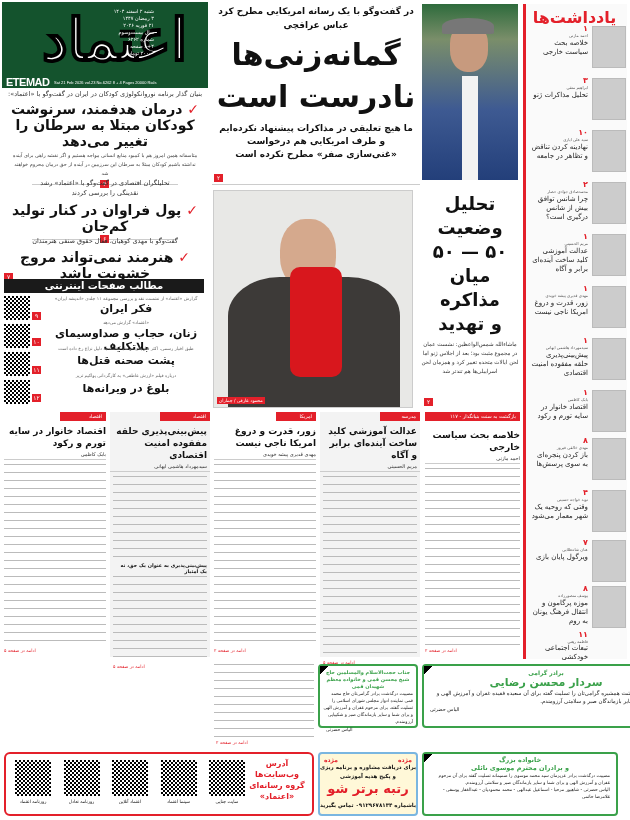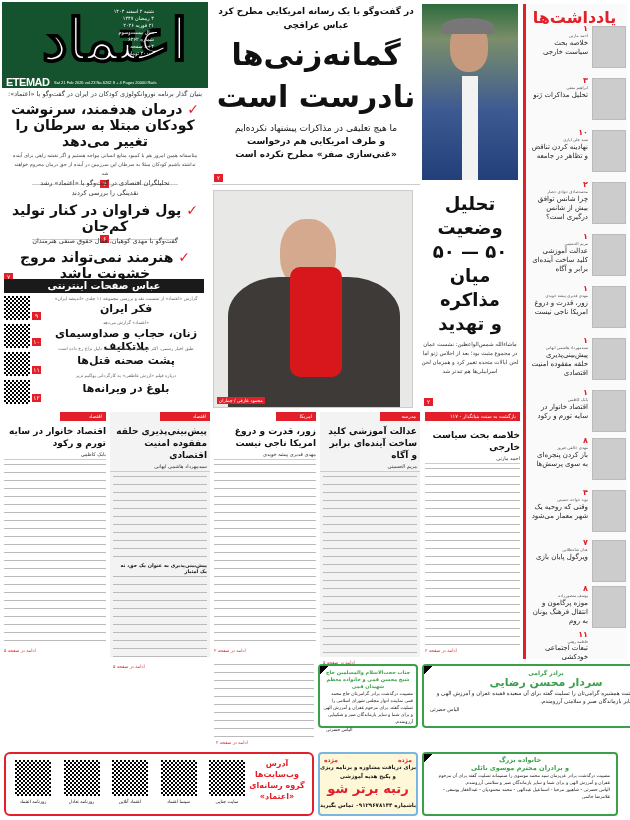--- a/index.html
+++ b/index.html
@@ -82,21 +82,21 @@
       <span class="pagebadge" style="position:absolute;left:98px;top:1px">۶</span>
     </div>
 </div>
 
 <div class="abs rtl" style="left:2px;top:237px;width:206px">
   <div class="lc-kicker ctr" style="font-size:6.5px">گفت‌وگو با مهدی کوهیان، فعال حقوق صنفی هنرمندان</div>
   <div class="lc-head ctr" style="margin-top:4px"><span class="check">✓</span> <span>هنرمند نمی‌تواند مروج خشونت باشد</span></div>
 </div>
 <span class="pagebadge abs" style="left:4px;top:273px">۷</span>
 
-<div id="inet-title" class="abs">عباس صفحات اینترنتی</div>
+<div id="inet-title" class="abs">مطالب صفحات اینترنتی</div>
 
 <div class="abs" style="left:4px;top:296px;width:204px;height:108px">
 
   <div class="abs qrbox" style="left:0;top:0"></div>
   <span class="pagebadge abs" style="left:28px;top:16px">۹</span>
   <div class="abs ctr" style="left:40px;top:0;width:164px;font-size:4.5px;color:#666">گزارش «اعتماد» از نشست نقد و بررسی مجموعه ۱۱ جلدی «اندیشه ایران»</div>
   <div class="abs ctr" style="left:40px;top:6px;width:164px;font-size:11px;font-weight:bold">فکر ایران</div>
 
   <div class="abs qrbox" style="left:0;top:28px"></div>
   <span class="pagebadge abs" style="left:28px;top:42px">۱۰</span>
@@ -112,21 +112,21 @@
   <span class="pagebadge abs" style="left:28px;top:98px">۱۲</span>
   <div class="abs ctr" style="left:40px;top:77px;width:164px;font-size:4.5px;color:#666">درباره فیلم «ارزش عاطفی» به کارگردانی یواکیم تریر</div>
   <div class="abs ctr" style="left:40px;top:86px;width:164px;font-size:11px;font-weight:bold">بلوغ در ویرانه‌ها</div>
 </div>
 
 <div id="center-top" class="abs ctr">
   <div style="font-size:9px;font-weight:bold;margin-top:2px">در گفت‌وگو با یک رسانه امریکایی مطرح کرد</div>
   <div style="font-size:9px;font-weight:bold;margin-top:4px">عباس عراقچی</div>
   <div style="font-size:30px;font-weight:bold;line-height:42px;margin-top:4px">گمانه‌زنی‌ها</div>
   <div style="font-size:30px;font-weight:bold;line-height:42px">نادرست است</div>
-  <div style="font-size:9px;font-weight:normal;line-height:13px;margin-top:4px">ما هیچ تعلیقی در مذاکرات پیشنهاد نکرده‌ایم</div>
+  <div style="font-size:9px;font-weight:bold;line-height:13px;margin-top:4px">ما هیچ تعلیقی در مذاکرات پیشنهاد نکرده‌ایم</div>
   <div style="font-size:9px;font-weight:bold;line-height:13px">و طرف امریکایی هم درخواست</div>
   <div style="font-size:9px;font-weight:bold;line-height:13px">«غنی‌سازی صفر» مطرح نکرده است</div>
 </div>
 <span class="pagebadge abs" style="left:214px;top:174px">۲</span>
 <div class="abs hr" style="left:212px;top:184px;width:208px"></div>
 
 <div id="main-photo" class="abs">
   <div class="abs" style="left:28px;top:20px;width:38px;height:48px;background:#c79a7e;border-radius:40% 40% 45% 45%"></div>
   <div class="abs" style="left:20px;top:14px;width:52px;height:16px;background:#777;border-radius:50% 50% 10% 10%"></div>
   <div class="abs" style="left:40px;top:72px;width:16px;height:104px;background:#f2f2f2"></div>

